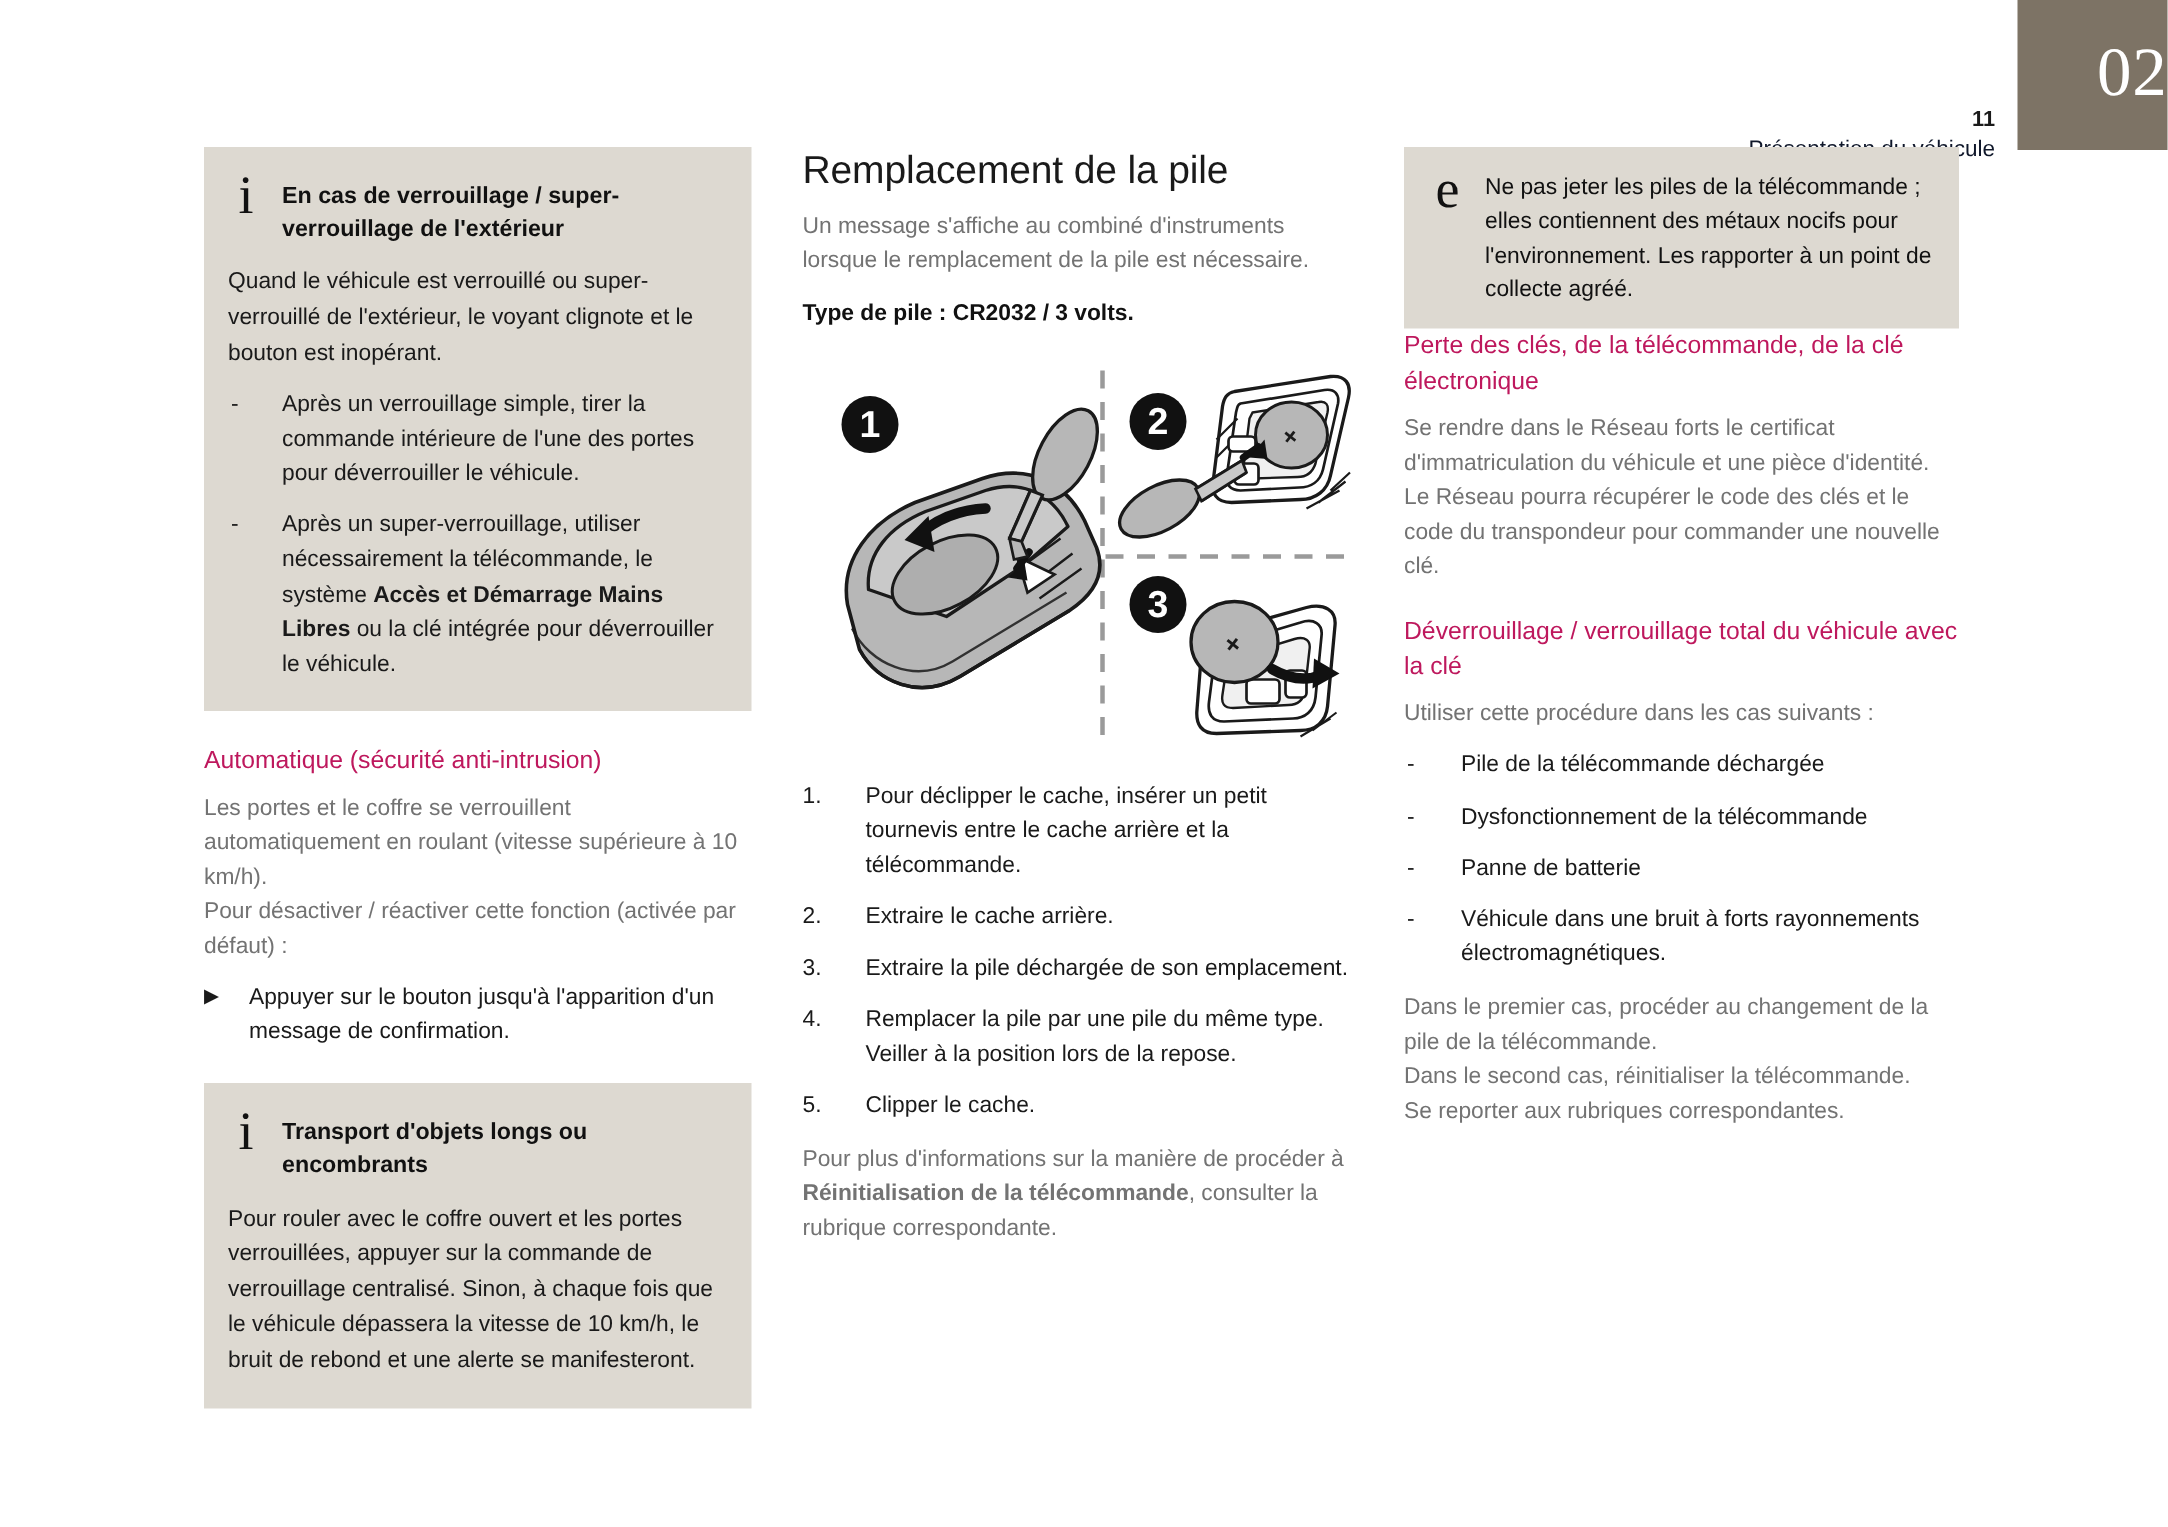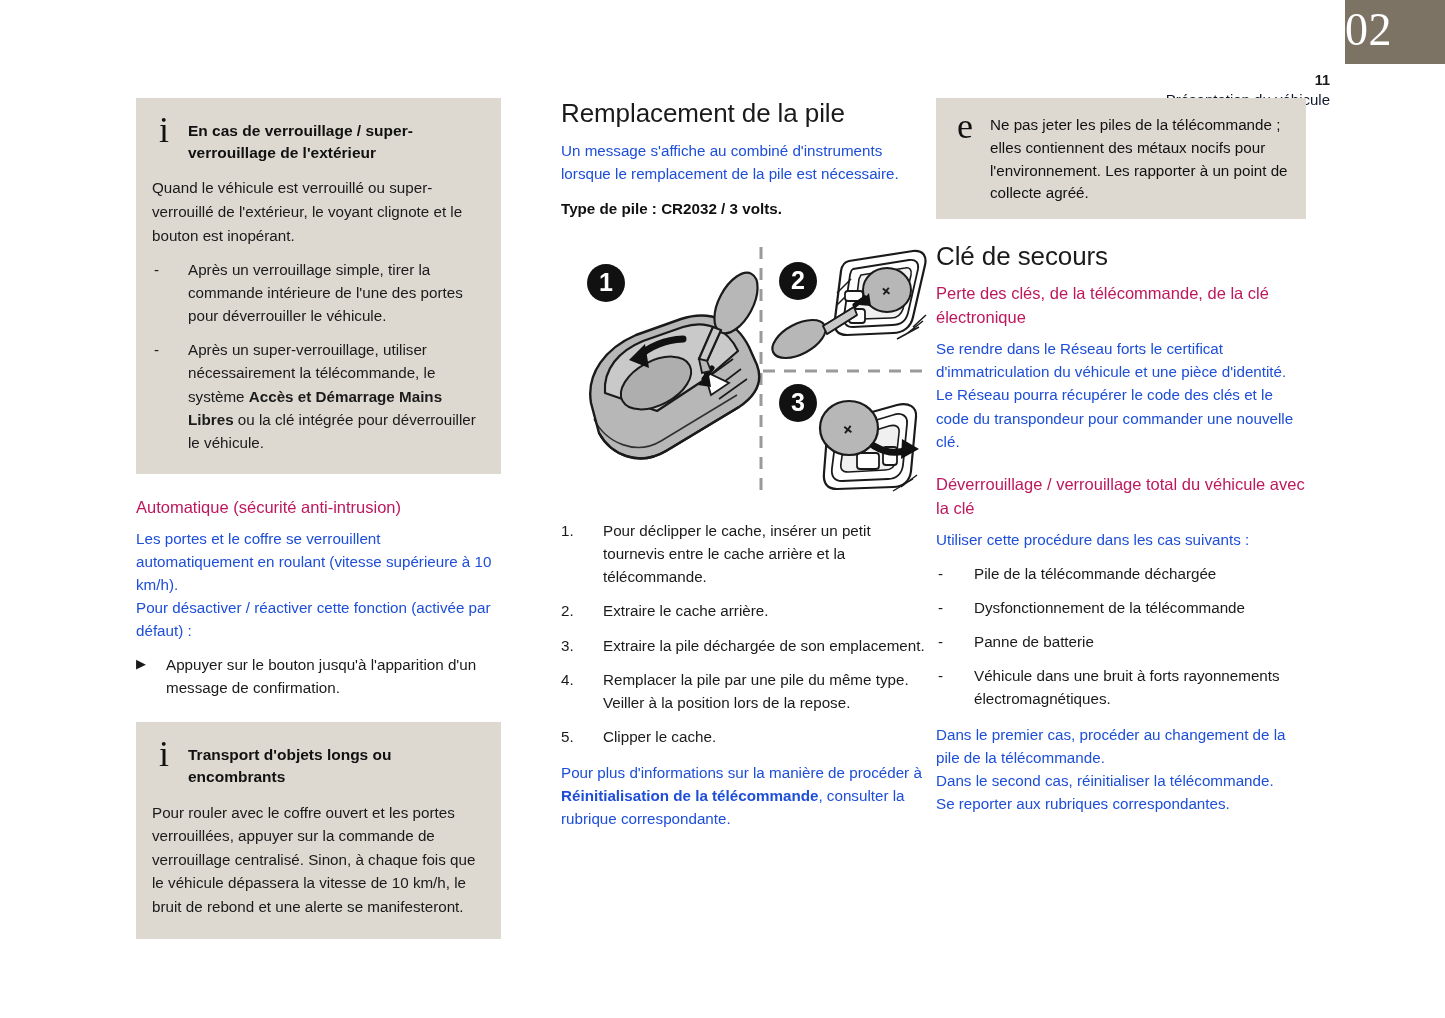--- a/index.html
+++ b/index.html
@@ -17,25 +17,25 @@
 
   
   #header {
     position: absolute;
     top: 0; left: 0; right: 0;
     height: 92px;
   }
   #chapter-tab {
     position: absolute;
     right: 0; top: 0;
-    width: 100px; height: 64px;
+    width: 100px; height: 100px;
     background: #7d7365;
     display: flex;
     align-items: center;
-    justify-content: flex-start;
+    justify-content: flex-end;
   }
   #chapter-tab .num {
     font-family: "Liberation Serif", serif;
     font-size: 46px;
     color: #ffffff;
     letter-spacing: 0.5px;
     line-height: 1;
     padding-bottom: 4px;
   }
   #header-text {
@@ -61,29 +61,29 @@
   #content {
     position: absolute;
     top: 98px; left: 0;
     width: 1445px;
   }
   .col {
     position: absolute;
     top: 0;
   }
   #col1 { left: 136px; width: 365px; }
-  #col2 { left: 561px; width: 367px; }
+  #col2 { left: 535px; width: 367px; }
   #col3 { left: 936px; width: 370px; }
 
   
   p, .para {
     font-size: 15.2px;
     line-height: 1.52;
     margin: 0 0 0 0;
-    color: #1d4ed8;
+    color: #737373;
   }
   .para + .para { margin-top: 0; }
   .gap { margin-top: 13px; }
 
   h1.sec-title {
     font-size: 26px;
     font-weight: normal;
     line-height: 1.2;
     margin: 0 0 10px 0;
     color: #1a1a1a;
@@ -382,21 +382,20 @@
 
   <div class="col" id="col3">
 
     <div class="infobox env">
       <div class="ib-head">
         <div class="icon-e">e</div>
         <div class="ib-title">Ne pas jeter les piles de la télécommande ; elles contiennent des métaux nocifs pour l'environnement. Les rapporter à un point de collecte agréé.</div>
       </div>
     </div>
 
-    <h1 class="sec-title" style="margin-top:22px;">Clé de secours</h1>
 
     <h2 class="sub-title">Perte des clés, de la télécommande, de la clé électronique</h2>
     <div class="para">Se rendre dans le Réseau forts le certificat d'immatriculation du véhicule et une pièce d'identité.</div>
     <div class="para">Le Réseau pourra récupérer le code des clés et le code du transpondeur pour commander une nouvelle clé.</div>
 
     <h2 class="sub-title" style="margin-top:20px;">Déverrouillage / verrouillage total du véhicule avec la clé</h2>
     <div class="para">Utiliser cette procédure dans les cas suivants :</div>
 
     <ul class="dash">
       <li>

